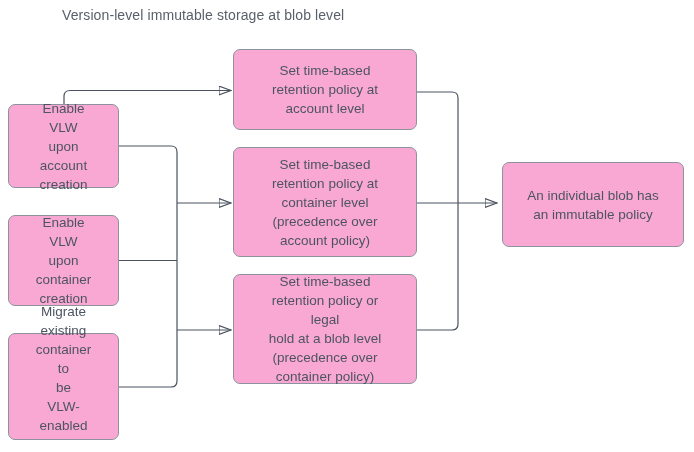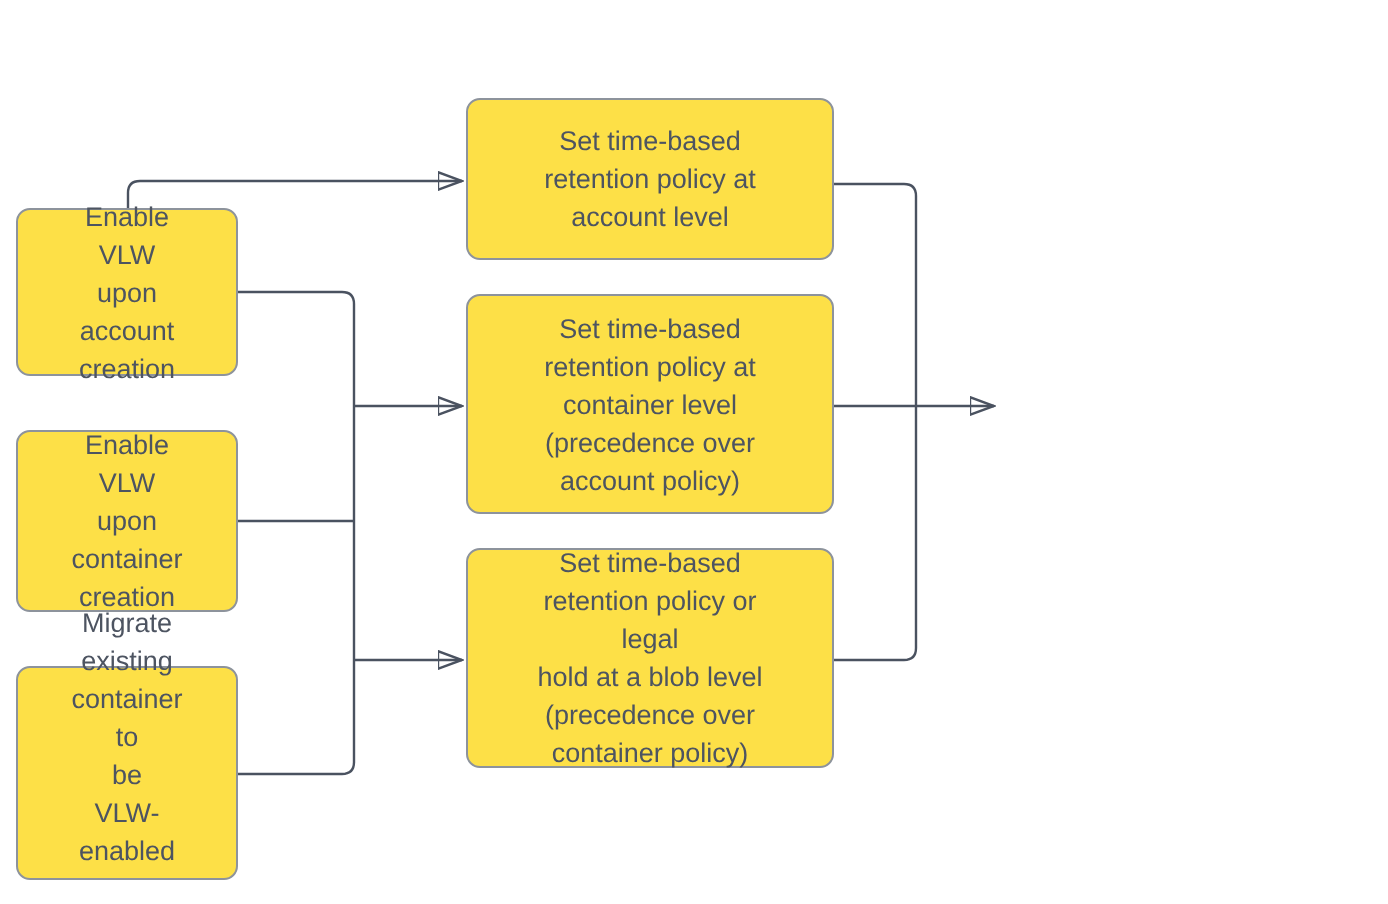--- a/index.html
+++ b/index.html
@@ -11,38 +11,39 @@
   .canvas{position:absolute;left:0;top:0;width:694px;height:452px;}
   .title{
     position:absolute;left:62px;top:7px;
     font-size:14px;color:#5a606b;letter-spacing:0.1px;
     white-space:nowrap;
   }
   .edges{position:absolute;left:0;top:0;width:694px;height:452px;}
   .edges path{fill:none;stroke:#4a5260;stroke-width:1.2px;}
   .node{
     position:absolute;box-sizing:border-box;
-    background:#fde047;border:1px solid #8d939c;border-radius:7px;
+    background:#f9a8d4;border:1px solid #8d939c;border-radius:7px;
     display:flex;align-items:center;justify-content:center;
     text-align:center;color:#4d5461;font-size:13.5px;line-height:19px;
     white-space:pre-line;padding:4px 22px;
   }
   .n0{left:8px;  top:104px;width:111px;height:84px;}
   .n1{left:8px;  top:215px;width:111px;height:91px;}
   .n2{left:8px;  top:333px;width:111px;height:107px;align-items:flex-end;}
   .n3{left:233px;top:49px; width:184px;height:81px;}
   .n4{left:233px;top:147px;width:184px;height:110px;}
   .n5{left:233px;top:274px;width:184px;height:110px;}
   .n6{left:502px;top:162px;width:182px;height:85px;}
 </style>
 </head>
 <body>
 
 <div class="canvas">
 
+  <div class="title">Version-level immutable storage at blob level</div>
 
   <svg class="edges" width="694" height="452" viewBox="0 0 694 452" xmlns="http://www.w3.org/2000/svg">
     <defs>
       <marker id="arrow" markerUnits="userSpaceOnUse" markerWidth="13" markerHeight="10" refX="12" refY="5" orient="auto">
         <path d="M0,0.6 L12,5 L0,9.4 Z" fill="#3e4553" stroke="none"></path>
       </marker>
     </defs>
 
     <path d="M64,104 L64,96.5 Q64,90.5 70,90.5 L231,90.5" marker-end="url(#arrow)"></path>
 
@@ -87,14 +88,18 @@
 (precedence over
 account policy)</span>
   </div>
   <div class="node n5">
     <span>Set time-based
 retention policy or legal
 hold at a blob level
 (precedence over
 container policy)</span>
   </div>
+  <div class="node n6">
+    <span>An individual blob has
+an immutable policy</span>
+  </div>
 
 </div>
 
 </body></html>

